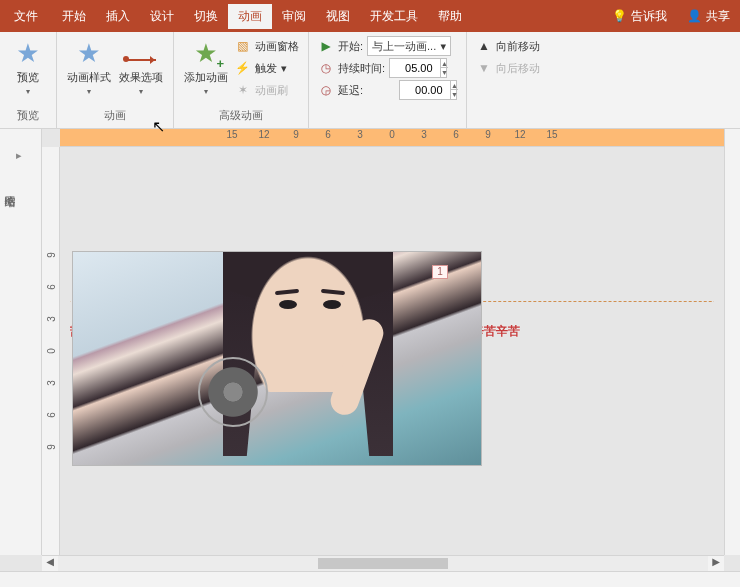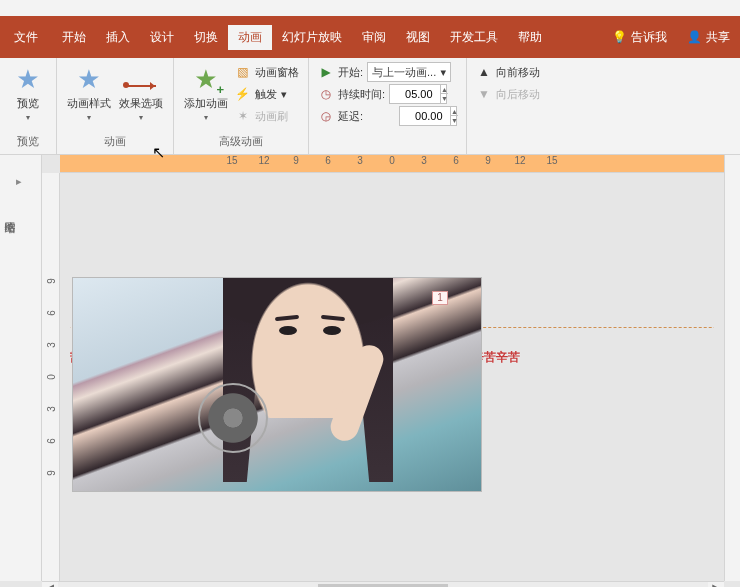--- a/index.html
+++ b/index.html
@@ -1,18 +1,18 @@
 <!DOCTYPE html>
 <html><head>
 <meta charset="utf-8">
 <style>
 * { margin: 0; padding: 0; box-sizing: border-box; font-family: "Microsoft YaHei", sans-serif; }
 body { width: 740px; height: 587px; background: #f3f3f3; overflow: hidden; }
 
-.titlebar { background: #b7472a; height: 42px; display: flex; align-items: center; margin-top: 16px; }
+.titlebar { background: #b7472a; height: 32px; display: flex; align-items: center; }
 .titlebar .tab { color: #fff; font-size: 12px; padding: 8px 10px; height: 25px; display: flex; align-items: center; cursor: pointer; }
 .titlebar .tab.active { background: #f3f3f3; color: #b7472a; }
 .titlebar .tab.file { padding: 0 14px; }
 .titlebar .right { margin-left: auto; display: flex; }
 .titlebar .right .tab { display: flex; gap: 4px; }
 
 .ribbon { background: #f3f3f3; border-bottom: 1px solid #d4d4d4; height: 97px; display: flex; }
 .group { border-right: 1px solid #d4d4d4; padding: 3px 6px; display: flex; flex-direction: column; }
 .group-body { flex: 1; display: flex; align-items: flex-start; }
 .group-label { text-align: center; font-size: 11px; color: #666; padding-bottom: 2px; }
@@ -85,21 +85,20 @@
 </head>
 <body>
 
 <div class="titlebar">
   <div class="tab file">文件</div>
   <div class="tab">开始</div>
   <div class="tab">插入</div>
   <div class="tab">设计</div>
   <div class="tab">切换</div>
   <div class="tab active">动画</div>
-  <div class="tab">幻灯片放映</div>
   <div class="tab">审阅</div>
   <div class="tab">视图</div>
   <div class="tab">开发工具</div>
   <div class="tab">帮助</div>
   <div class="right">
     <div class="tab">
         <span>💡</span>
         <span>告诉我</span>
       </div>
     <div class="tab">

